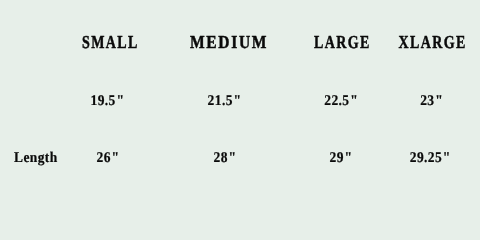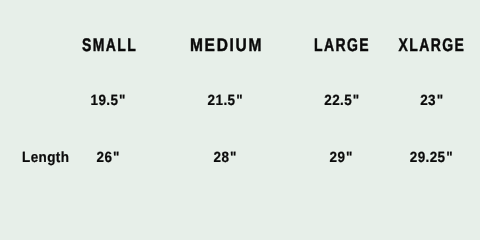--- a/index.html
+++ b/index.html
@@ -15,20 +15,21 @@
     color: #0a0a0a;
     -webkit-font-smoothing: antialiased;
     text-rendering: geometricPrecision;
   }
   .chart {
     position: absolute;
     left: 0; top: 0;
     width: 480px; height: 214px;
     -webkit-mask-image: linear-gradient(#000, #000);
     mask-image: linear-gradient(#000, #000);
+    font-family: Liberation Serif, serif;
   }
   .hdr {
     position: absolute;
     font-weight: bold;
     font-size: 14px;
     letter-spacing: 1.4px;
     line-height: 14px;
     white-space: nowrap;
     transform: scaleY(1.3);
     transform-origin: left top;
@@ -56,18 +57,18 @@
   <div class="hdr" style="left:82px;top:34.5px">SMALL</div>
   <div class="hdr" style="left:189.65px;top:34.5px;letter-spacing:1.5px;transform:scale(1.11,1.3)">MEDIUM</div>
   <div class="hdr" style="left:314.05px;top:34.5px">LARGE</div>
   <div class="hdr" style="left:398.5px;top:34.5px">XLARGE</div>
 
   <div class="cell" style="left:90.5px;top:92.5px"><span>19.5</span><span class="unit">"</span></div>
   <div class="cell" style="left:207.6px;top:92.5px"><span>21.5</span><span class="unit">"</span></div>
   <div class="cell" style="left:324.25px;top:92.5px"><span>22.5</span><span class="unit">"</span></div>
   <div class="cell" style="left:420.15px;top:92.5px"><span>23</span><span class="unit">"</span></div>
 
-  <div class="rowlabel" style="left:22px;top:149.5px">Length</div>
+  <div class="rowlabel" style="left:14px;top:149.5px">Length</div>
   <div class="cell" style="left:96.5px;top:150px"><span>26</span><span class="unit">"</span></div>
   <div class="cell" style="left:213.6px;top:150px"><span>28</span><span class="unit">"</span></div>
   <div class="cell" style="left:329.55px;top:150px"><span>29</span><span class="unit">"</span></div>
   <div class="cell" style="left:409.75px;top:150px"><span>29.25</span><span class="unit">"</span></div>
 </div>
 
 </body></html>

